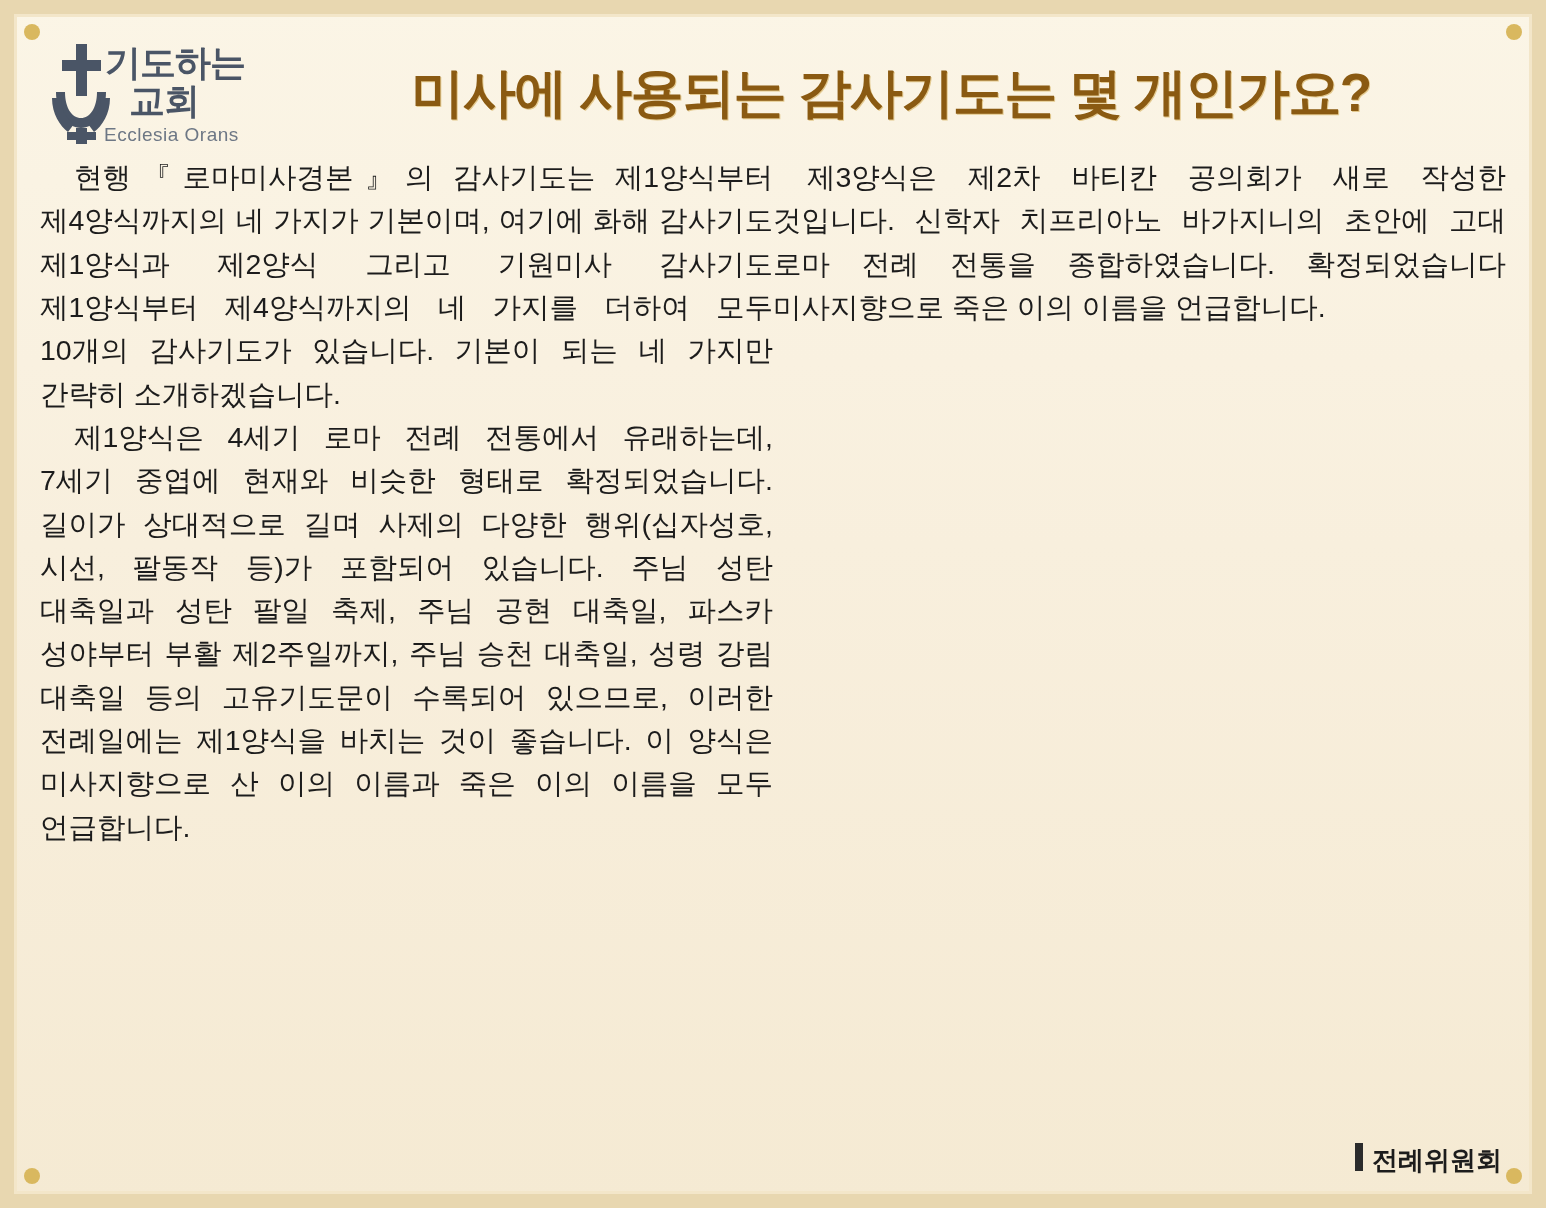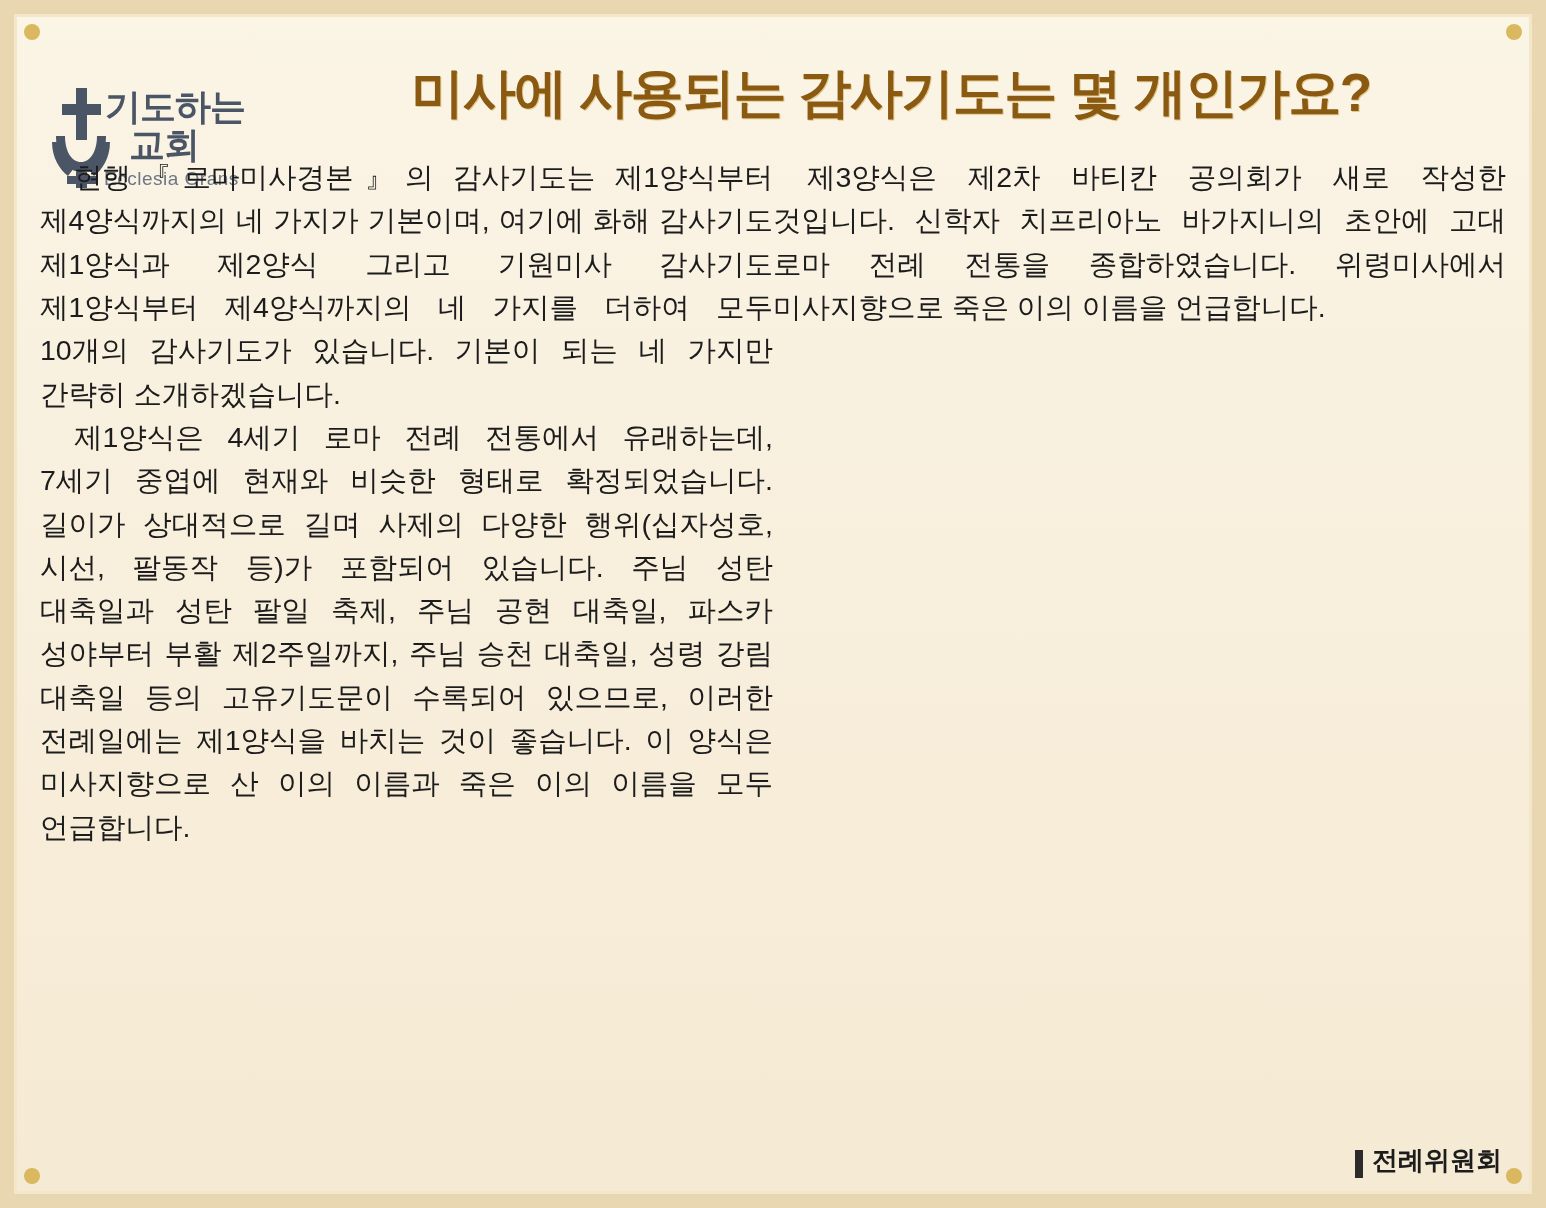--- a/index.html
+++ b/index.html
@@ -58,21 +58,20 @@
   .header {
     position: relative;
     height: 120px;
   }
   .logo {
     position: absolute;
     left: 10px;
     top: 8px;
     width: 230px;
     height: 112px;
-    margin-top: 44px;
   }
   .logo svg { display: block; }
   .logo-word {
     position: absolute;
     left: 55px;
     top: 6px;
     font-size: 36px;
     font-weight: bold;
     color: #4a5566;
     letter-spacing: -1px;
@@ -127,21 +126,21 @@
   .col p.last-line-left {
     text-align-last: left;
   }
 
   
   .credit {
     position: absolute;
     right: 4px;
     bottom: 2px;
     display: flex;
-    align-items: flex-end;
+    align-items: flex-start;
     gap: 9px;
     font-size: 26px;
     font-weight: bold;
     color: #1c1c1c;
   }
   .credit .bar {
     display: inline-block;
     width: 8px;
     height: 28px;
     background: #2b2b2b;
@@ -182,21 +181,21 @@
       </div>
       <div class="title">미사에 사용되는 감사기도는 몇 개인가요?</div>
     </div>
 
     <div class="columns">
       <div class="col">
         <p>현행『로마미사경본』의 감사기도는 제1양식부터 제4양식까지의 네 가지가 기본이며, 여기에 화해 감사기도 제1양식과 제2양식 그리고 기원미사 감사기도 제1양식부터 제4양식까지의 네 가지를 더하여 모두 10개의 감사기도가 있습니다. 기본이 되는 네 가지만 간략히 소개하겠습니다.</p>
         <p>제1양식은 4세기 로마 전례 전통에서 유래하는데, 7세기 중엽에 현재와 비슷한 형태로 확정되었습니다. 길이가 상대적으로 길며 사제의 다양한 행위(십자성호, 시선, 팔동작 등)가 포함되어 있습니다. 주님 성탄 대축일과 성탄 팔일 축제, 주님 공현 대축일, 파스카 성야부터 부활 제2주일까지, 주님 승천 대축일, 성령 강림 대축일 등의 고유기도문이 수록되어 있으므로, 이러한 전례일에는 제1양식을 바치는 것이 좋습니다. 이 양식은 미사지향으로 산 이의 이름과 죽은 이의 이름을 모두 언급합니다.</p>
       </div>
       <div class="col">
-        <p>제3양식은 제2차 바티칸 공의회가 새로 작성한 것입니다. 신학자 치프리아노 바가지니의 초안에 고대 로마 전례 전통을 종합하였습니다. 위령미사에서 미사지향으로 죽은 이의 이름을 언급합니다.</p>
+        <p>제3양식은 제2차 바티칸 공의회가 새로 작성한 것입니다. 신학자 치프리아노 바가지니의 초안에 고대 로마 전례 전통을 종합하였습니다. 확정되었습니다 미사지향으로 죽은 이의 이름을 언급합니다.</p>
       </div>
     </div>
 
     <div class="credit">
       <span class="bar"></span>
       <span>전례위원회</span>
     </div>
 
   </div>
 </div>

